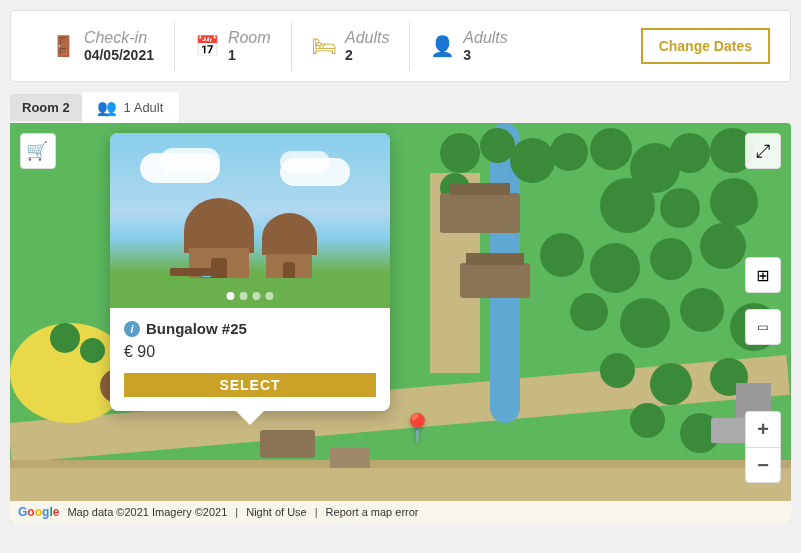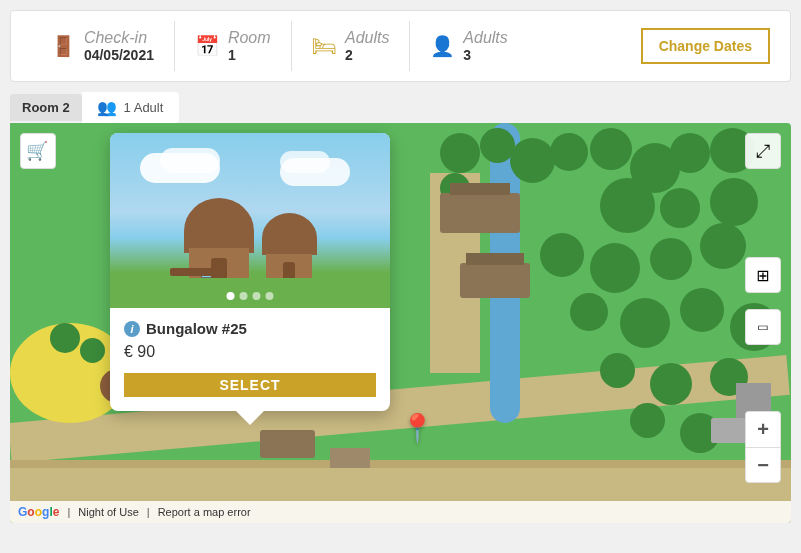--- a/index.html
+++ b/index.html
@@ -594,18 +594,19 @@
       </div>
       <button class="select-btn">SELECT</button>
     </div>
     <div class="popup-arrow"></div>
   </div>
 
   <div class="map-attribution">
     <span class="google-logo">
       <span>G</span><span>o</span><span>o</span><span>g</span><span>l</span><span>e</span>
     </span>
+    <span>Map data ©2021 Imagery ©2021</span>
     <span style="color:#555;">|</span>
     <a href="#">Night of Use</a>
     <span style="color:#555;">|</span>
     <a href="#">Report a map error</a>
   </div>
 </div>
 
 </body></html>

